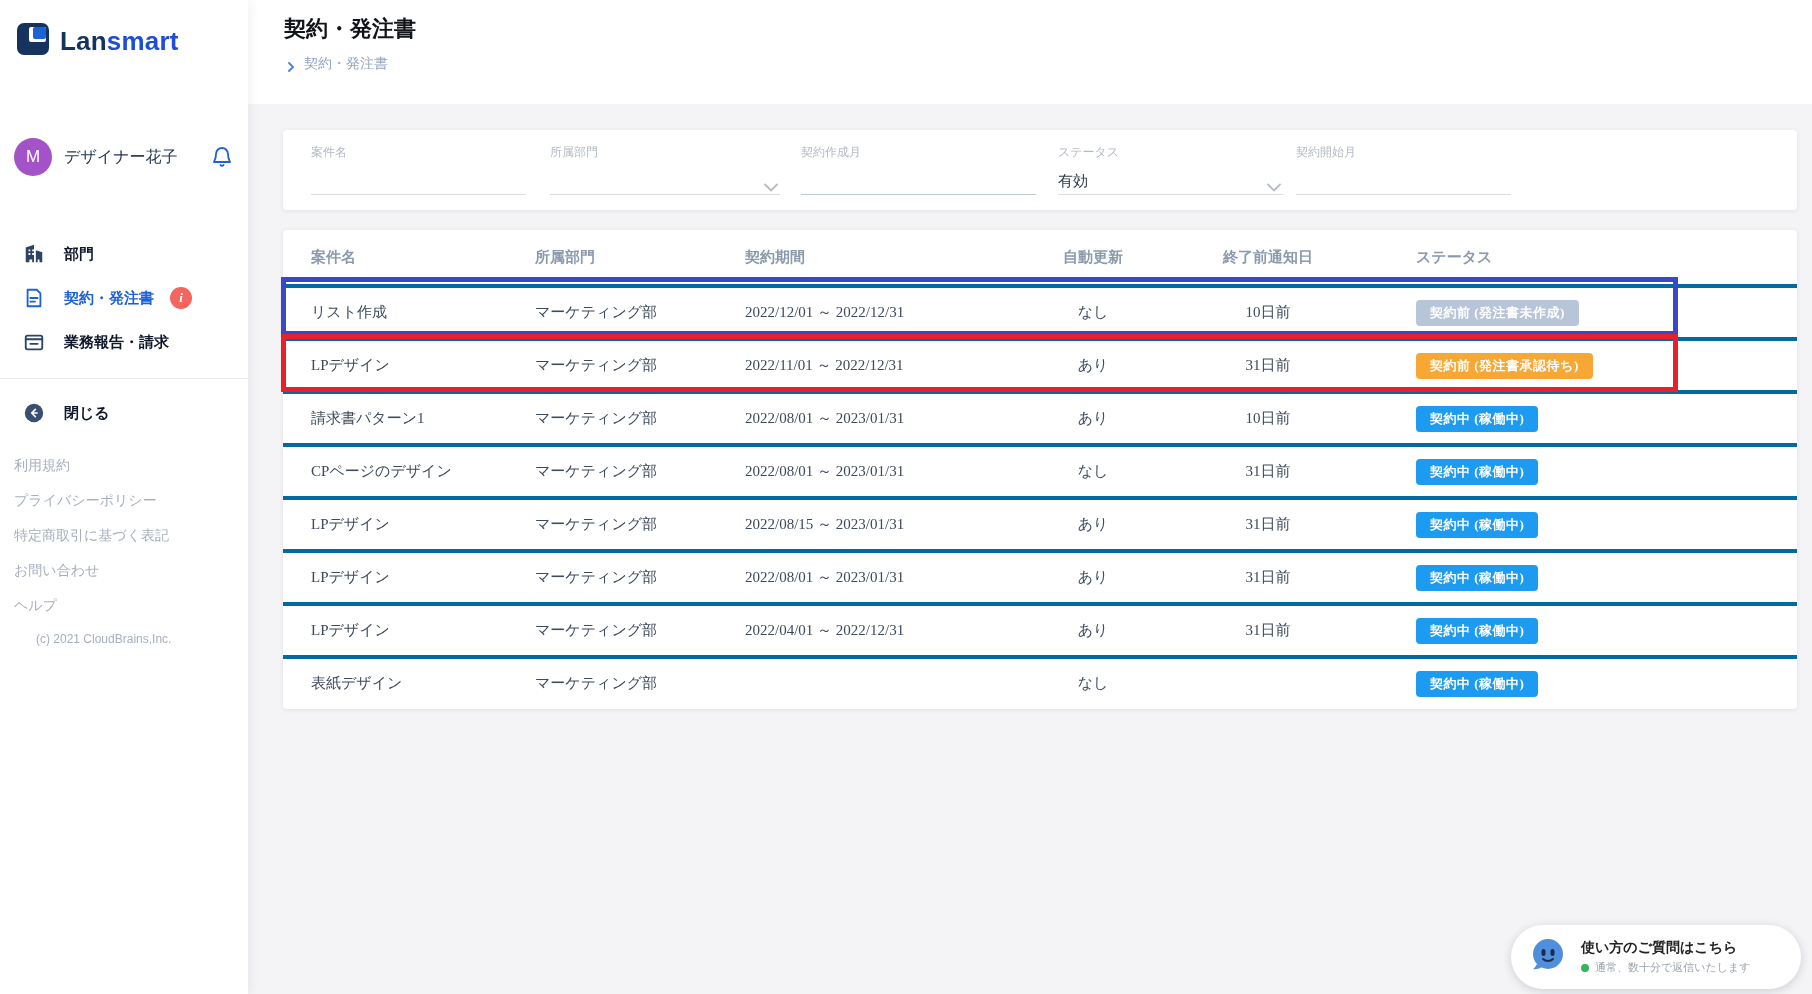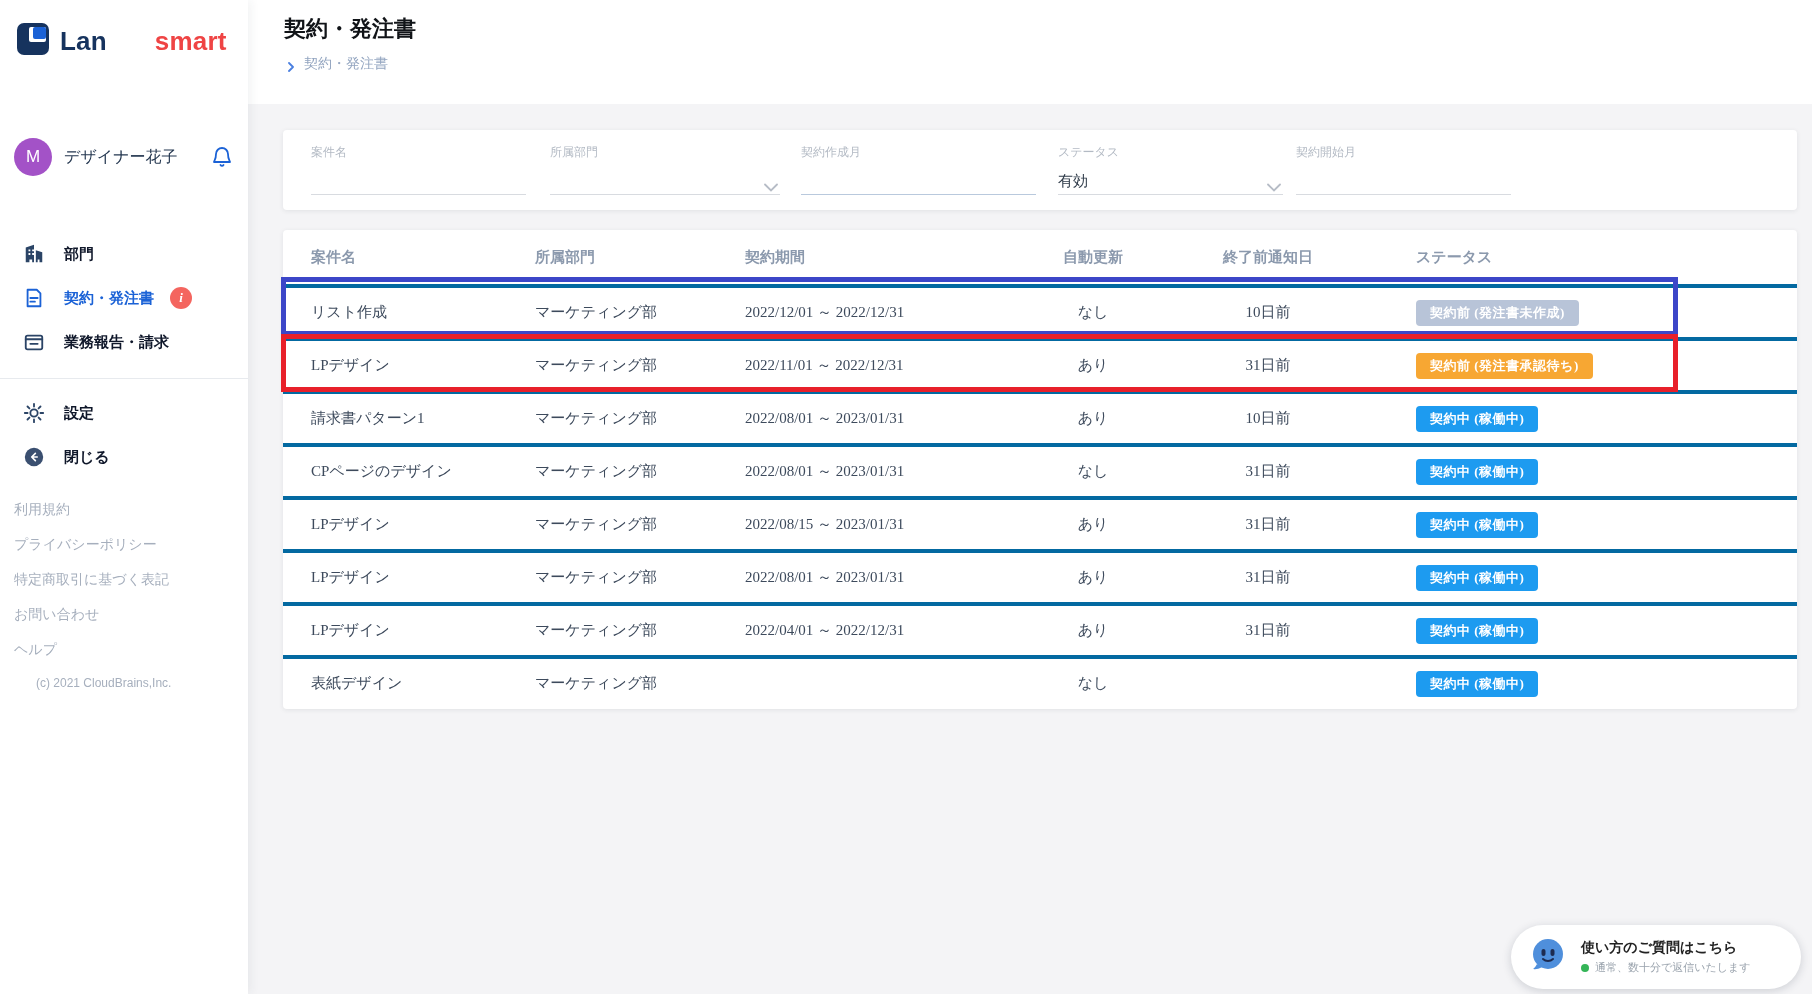--- a/index.html
+++ b/index.html
@@ -5,21 +5,21 @@
   * { margin:0; padding:0; box-sizing:border-box; }
   html,body { width:1812px; height:994px; overflow:hidden;
     font-family:"Liberation Sans","DejaVu Sans",sans-serif; background:#f4f4f6; }
 
   
   .sidebar { position:absolute; left:0; top:0; width:248px; height:994px; background:#ffffff;
     box-shadow:2px 0 10px rgba(40,50,70,.07); z-index:5; }
   .logo { display:flex; align-items:center; gap:10px; padding:22px 0 0 16px; }
   .logo-text { font-size:26px; font-weight:bold; letter-spacing:.2px; }
   .logo-text .dark { color:#16335e; }
-  .logo-text .blue { color:#ef4444;margin-left:48px; }
+  .logo-text .blue { color:#1d4ed8; }
   .user-row { display:flex; align-items:center; margin:78px 14px 0 14px; }
   .avatar { width:38px; height:38px; border-radius:50%; background:#a352c7; color:#fff;
     display:flex; align-items:center; justify-content:center; font-size:17px; }
   .user-name { margin-left:12px; font-size:16px; color:#23364f; flex:1; }
   .bell { width:24px; height:24px; cursor:pointer; }
   .menu { margin-top:56px; }
   .menu-item { display:flex; align-items:center; height:44px; padding-left:22px; cursor:pointer; }
   .menu-item .mi-icon { width:24px; height:24px; margin-right:18px; display:flex; align-items:center; justify-content:center; }
   .menu-item .mi-label { font-size:15px; color:#0f172a; font-weight:bold; }
   .menu-item.active .mi-label { color:#1b62d6; }
@@ -137,29 +137,20 @@
           <path d="M3 9h18M8 14h8" stroke-linecap="round"></path>
         </svg>
       </span>
       <span class="mi-label">業務報告・請求</span>
     </div>
 
     <div class="divider"></div>
 
     <div class="menu-item">
       <span class="mi-icon">
-        <svg width="22" height="22" viewBox="0 0 24 24" fill="none" stroke="#2b4466" stroke-width="2" stroke-linecap="round">
-          <circle cx="12" cy="12" r="4"></circle>
-          <path d="M12 2v3M12 19v3M2 12h3M19 12h3M4.9 4.9l2.1 2.1M17 17l2.1 2.1M19.1 4.9L17 7M7 17l-2.1 2.1"></path>
-        </svg>
-      </span>
-      <span class="mi-label">設定</span>
-    </div>
-    <div class="menu-item">
-      <span class="mi-icon">
         <svg width="22" height="22" viewBox="0 0 24 24">
           <circle cx="12" cy="12" r="10" fill="#3a4f70"></circle>
           <path d="M13.5 8l-4 4 4 4M9.5 12h6" stroke="#fff" stroke-width="1.8" fill="none" stroke-linecap="round" stroke-linejoin="round"></path>
         </svg>
       </span>
       <span class="mi-label">閉じる</span>
     </div>
   </nav>
 
   <div class="footer-links">

